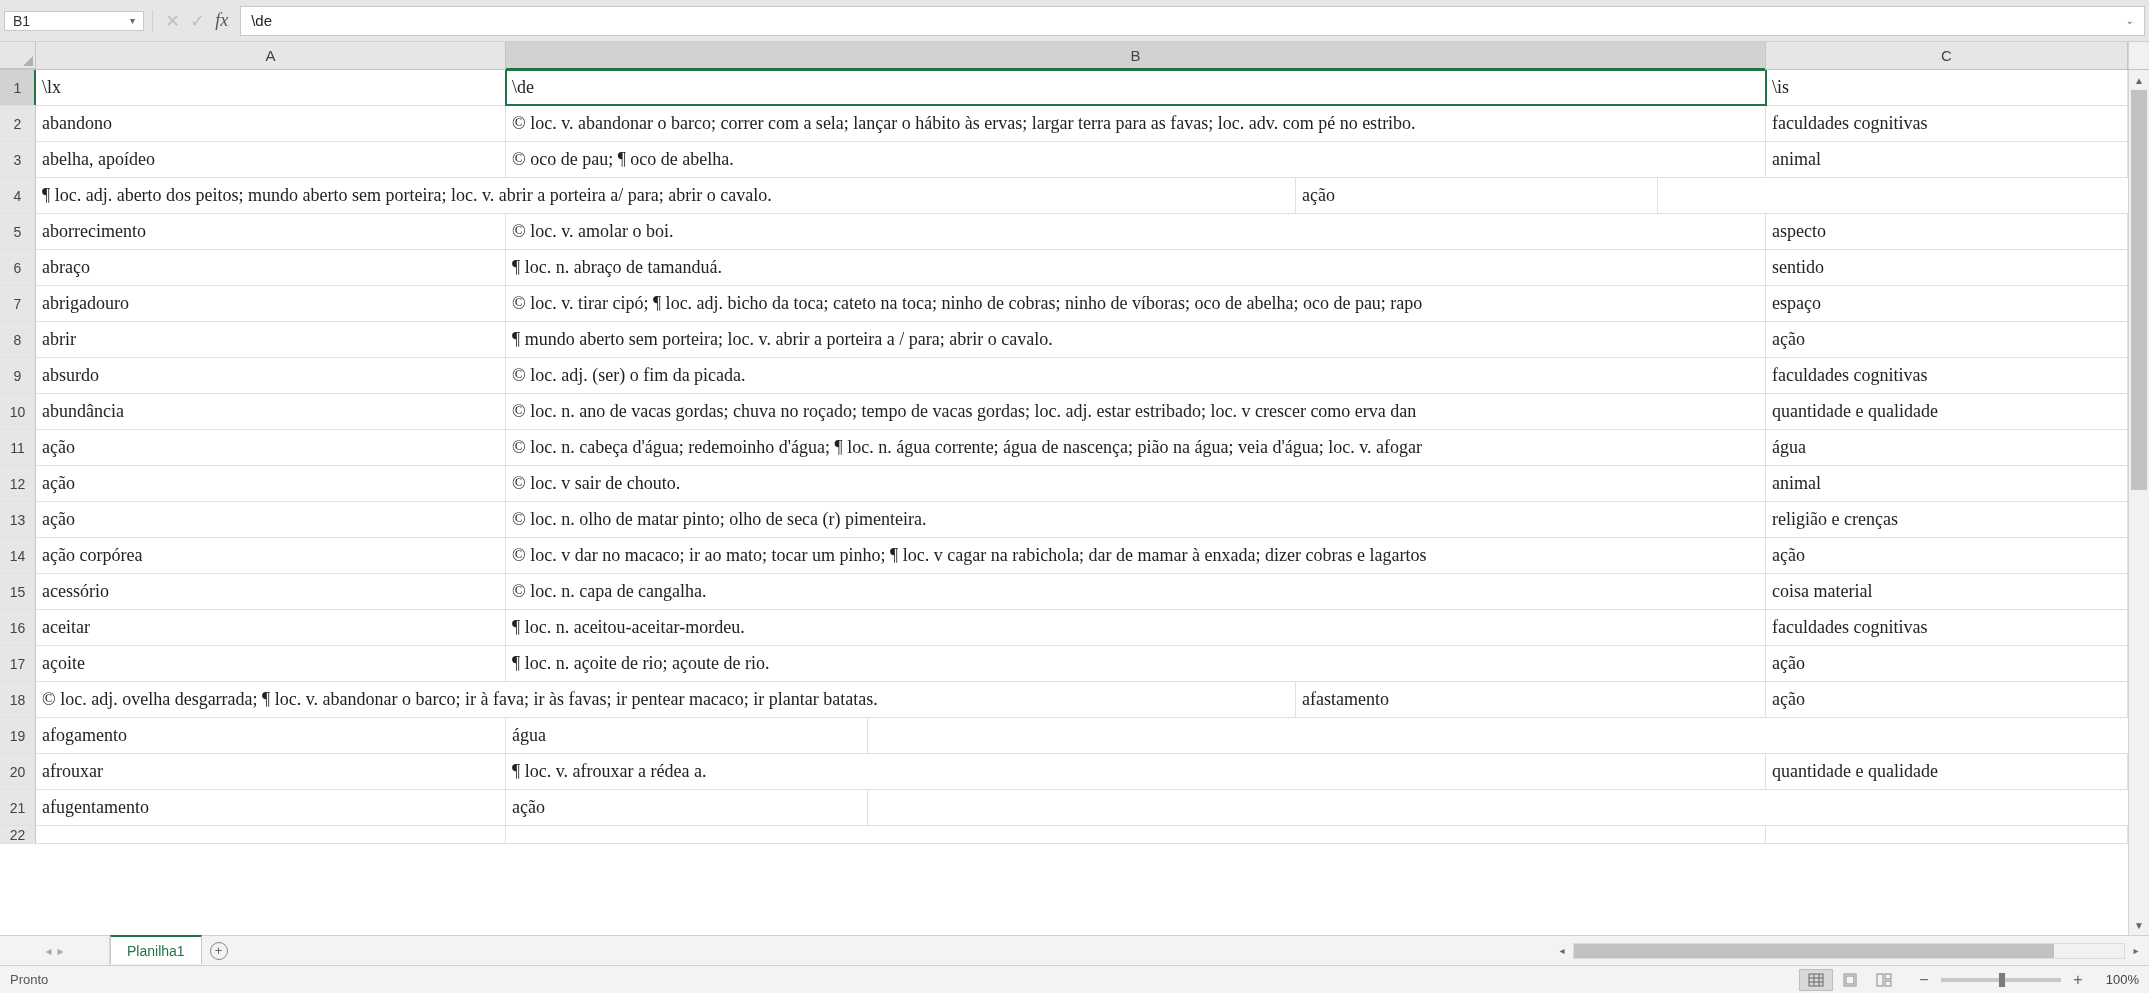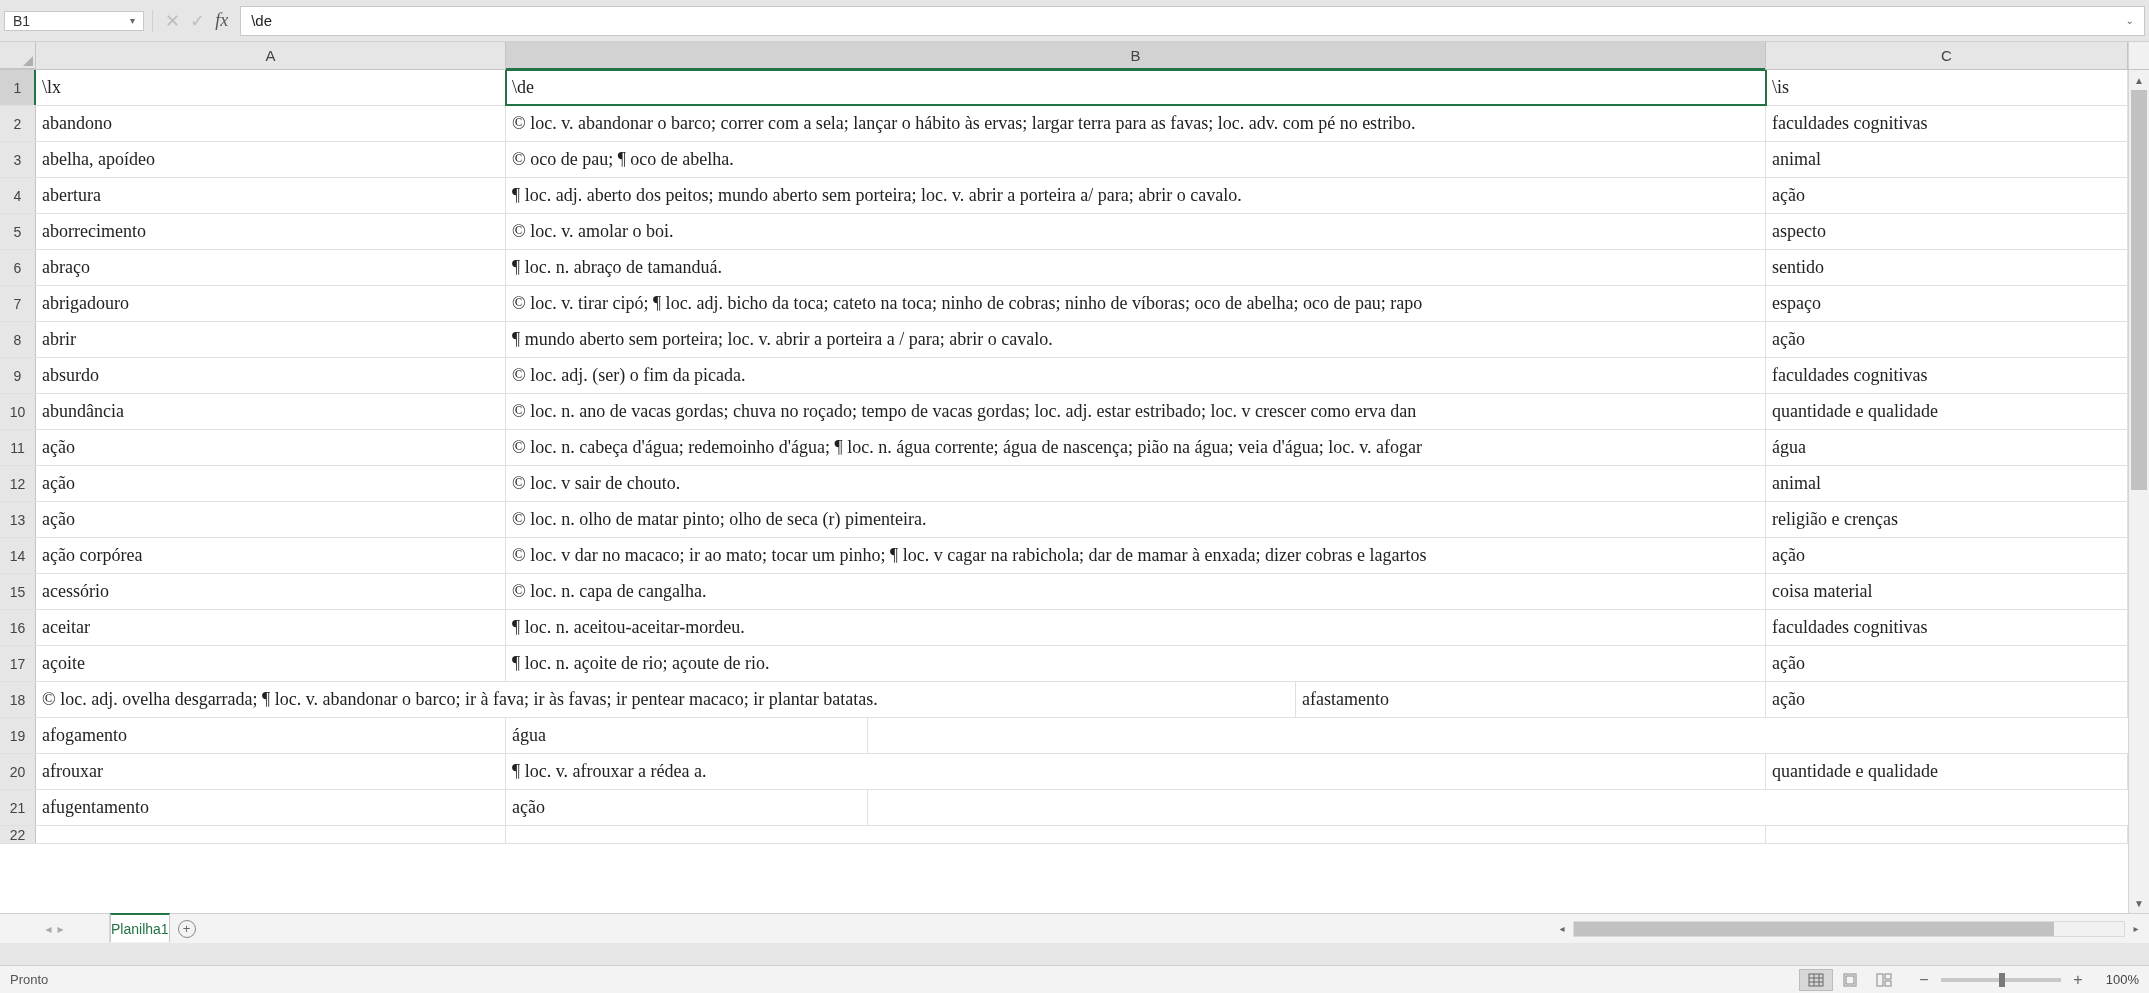--- a/index.html
+++ b/index.html
@@ -47,31 +47,31 @@
 
   .vscroll { width:21px; background:#f1f1f1; border-left:1px solid #d4d4d4; display:flex; flex-direction:column; align-items:center;}
   .vscroll .arrow{height:20px;width:100%;display:flex;align-items:center;justify-content:center;font-size:10px;color:#666;}
   .vscroll .track{flex:1;width:100%;position:relative;}
   .vscroll .thumb{position:absolute;left:2px;right:2px;top:0;height:400px;background:#c1c1c1;border-radius:0;}
 
   
   .sheet-bar { height: 30px; background: #f3f3f3; border-top: 1px solid #d0d0d0; display: flex; align-items: stretch; }
   .sheet-nav { width: 110px; display: flex; align-items: center; justify-content: center; gap: 6px; color: #888; font-size: 12px; border-right: 1px solid #d8d8d8; }
   .sheet-nav span{color:#aaa;}
-  .tab { padding: 0 0; display: flex; align-items: center; background: #fff; border: 1px solid #c8c8c8; border-bottom: none; border-top: 2px solid #217346; color: #217346; font-size: 14px; font-weight: 500; position:relative; top:-1px;}
+  .tab { padding: 0 16px; display: flex; align-items: center; background: #fff; border: 1px solid #c8c8c8; border-bottom: none; border-top: 2px solid #217346; color: #217346; font-size: 14px; font-weight: 500; position:relative; top:-1px;}
   .tab-add { width: 34px; display: flex; align-items: center; justify-content: center; color: #666; font-size: 18px; border:1px solid transparent;}
   .tab-add .circle{width:18px;height:18px;border:1px solid #888;border-radius:50%;display:flex;align-items:center;justify-content:center;font-size:13px;line-height:1;}
   .sheet-spacer { flex: 1; }
   .hscroll-area{ width:600px; display:flex; align-items:center; padding:0 4px; gap:2px;}
   .hscroll-area .harrow{font-size:10px;color:#666;width:18px;text-align:center;}
   .hscroll-area .htrack{flex:1;height:16px;background:#f1f1f1;position:relative;border:1px solid #dadada;}
   .hscroll-area .hthumb{position:absolute;left:0;top:0;bottom:0;width:480px;background:#c1c1c1;}
 
   
-  .status-bar { height: 28px; background: #f3f3f3; border-top: 1px solid #d0d0d0; display: flex; align-items: center; padding: 0 10px; font-size: 13px; color: #555; margin-top: 22px; }
+  .status-bar { height: 28px; background: #f3f3f3; border-top: 1px solid #d0d0d0; display: flex; align-items: center; padding: 0 10px; font-size: 13px; color: #555; }
   .status-bar .spacer { flex: 1; }
   .view-btns { display: flex; align-items: center; gap: 0; margin-right: 16px; }
   .view-btn { width: 34px; height: 22px; display: flex; align-items: center; justify-content: center; border: 1px solid transparent; color: #666; }
   .view-btn.active { background: #d8d8d8; border: 1px solid #bdbdbd; }
   .view-btn svg{width:16px;height:14px;}
   .zoom { display: flex; align-items: center; gap: 10px; }
   .zoom .slider-track { width: 120px; height: 4px; background: #c8c8c8; position: relative; }
   .zoom .slider-thumb { position: absolute; top: -5px; left: 58px; width: 6px; height: 14px; background: #7a7a7a; }
   .zoom .pm { font-size: 16px; color: #666; width: 14px; text-align: center; }
   .zoom .pct { font-size: 13px; color: #444; width:44px; text-align:right;}
@@ -125,21 +125,20 @@
             <div class="cell colC-c">faculdades cognitivas</div>
           </div>
           <div class="row">
             <div class="row-h">3</div>
             <div class="cell colA-c">abelha, apoídeo</div>
             <div class="cell colB-c">©  oco de pau; ¶ oco de abelha.</div>
             <div class="cell colC-c">animal</div>
           </div>
           <div class="row">
             <div class="row-h">4</div>
-            <div class="cell colA-c">abertura</div>
             <div class="cell colB-c">¶ loc. adj. aberto dos peitos; mundo aberto sem porteira; loc. v. abrir a porteira a/ para;  abrir o cavalo.</div>
             <div class="cell colC-c">ação</div>
           </div>
           <div class="row">
             <div class="row-h">5</div>
             <div class="cell colA-c">aborrecimento</div>
             <div class="cell colB-c">© loc. v. amolar o boi.</div>
             <div class="cell colC-c">aspecto</div>
           </div>
           <div class="row">

